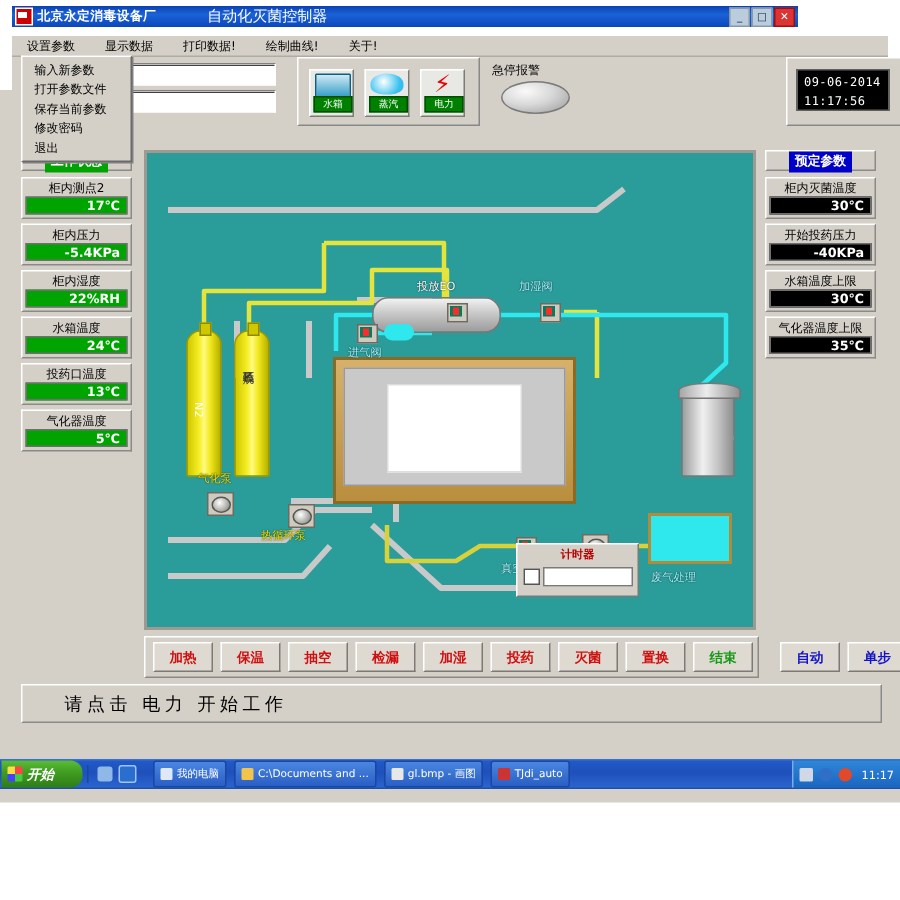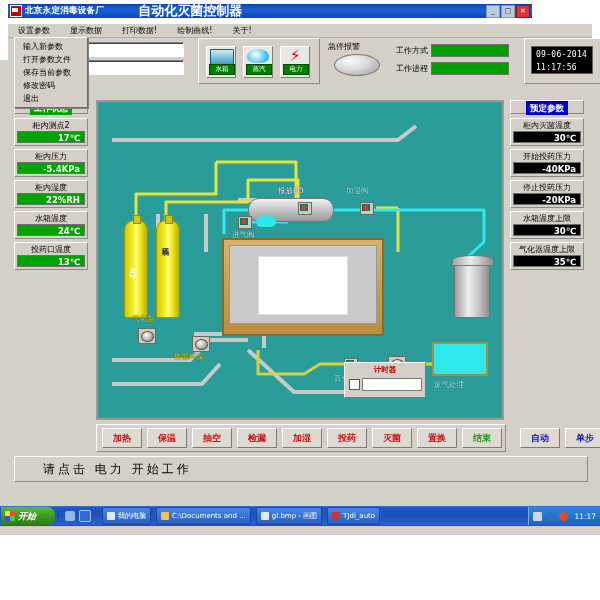--- a/index.html
+++ b/index.html
@@ -16,21 +16,21 @@
     position:absolute;left:8px;top:4px;width:524px;height:14px;
     background:linear-gradient(180deg,#0a41b4 0%,#1a62d6 40%,#0c47bb 100%);
     display:flex;align-items:center;
   }
   .titlebar .sysicon{
     width:10px;height:10px;margin-left:2px;margin-right:3px;
     background:#c00;border:1px solid #fff;position:relative;
   }
   .titlebar .sysicon::after{content:"";position:absolute;left:1px;top:2px;width:6px;height:4px;background:#fff;}
   .tb-text{color:#fff;font-size:8.5px;font-weight:bold;letter-spacing:.3px;white-space:nowrap;}
-  .tb-sub{color:#fff;font-size:13px;font-weight:bold;margin-left:34px;white-space:nowrap;}
+  .tb-sub{color:#fff;font-size:10px;font-weight:normal;margin-left:34px;white-space:nowrap;}
   .tb-buttons{margin-left:auto;display:flex;gap:1px;padding-right:2px;}
   .tb-btn{width:12px;height:11px;background:#bcd;border:1px solid #89a;
           display:flex;align-items:center;justify-content:center;font-size:7px;color:#024;}
   .tb-btn.close{background:#d33;color:#fff;border-color:#911;}
 
   
   .menubar{
     position:absolute;left:8px;top:24px;width:584px;height:13px;
     background:#d4d0c8;border-bottom:1px solid #b0aca4;
     display:flex;align-items:center;
@@ -238,30 +238,20 @@
       <span class="glyph g-power">⚡</span>
       <span class="cap">电力</span>
     </div>
   </div>
 
   <div class="grp" id="grpStop">
     <span class="stop-label">急停报警</span>
     <span class="stop-knob"></span>
   </div>
 
-  <div class="grp" id="grpMode">
-    <div class="mode-row" style="top:6px">
-      <span class="mode-lbl">工作方式</span>
-      <span class="mode-bar"></span>
-    </div>
-    <div class="mode-row" style="top:24px">
-      <span class="mode-lbl">工作进程</span>
-      <span class="mode-bar"></span>
-    </div>
-  </div>
 
   <div class="grp" id="grpClock">
     <div class="lcd">
       <div>09-06-2014</div>
       <div>11:17:56</div>
     </div>
   </div>
 </div>
 
 <div class="dropdown">
@@ -289,37 +279,37 @@
     <div class="val">22%RH</div>
   </div>
   <div class="gauge g-green">
     <div class="lbl">水箱温度</div>
     <div class="val">24℃</div>
   </div>
   <div class="gauge g-green">
     <div class="lbl">投药口温度</div>
     <div class="val">13℃</div>
   </div>
+  <div class="gauge g-green">
+    <div class="lbl">气化器温度</div>
+    <div class="val">5℃</div>
+  </div>
 </div>
 
 <div class="sidecol" id="rightcol">
   <div class="hdr blue">
     <span class="pill">预定参数</span>
   </div>
   <div class="gauge g-blue">
     <div class="lbl">柜内灭菌温度</div>
     <div class="val">30℃</div>
   </div>
   <div class="gauge g-blue">
     <div class="lbl">开始投药压力</div>
     <div class="val">-40KPa</div>
-  </div>
-  <div class="gauge g-blue">
-    <div class="lbl">停止投药压力</div>
-    <div class="val">-20KPa</div>
   </div>
   <div class="gauge g-blue">
     <div class="lbl">水箱温度上限</div>
     <div class="val">30℃</div>
   </div>
   <div class="gauge g-blue">
     <div class="lbl">气化器温度上限</div>
     <div class="val">35℃</div>
   </div>
 </div>

